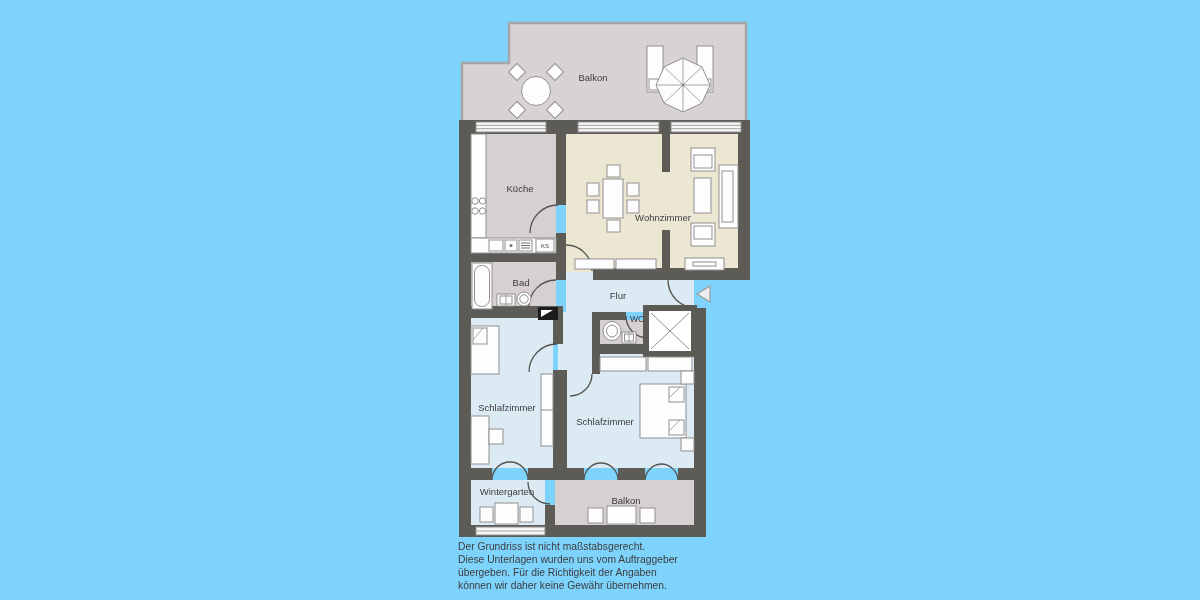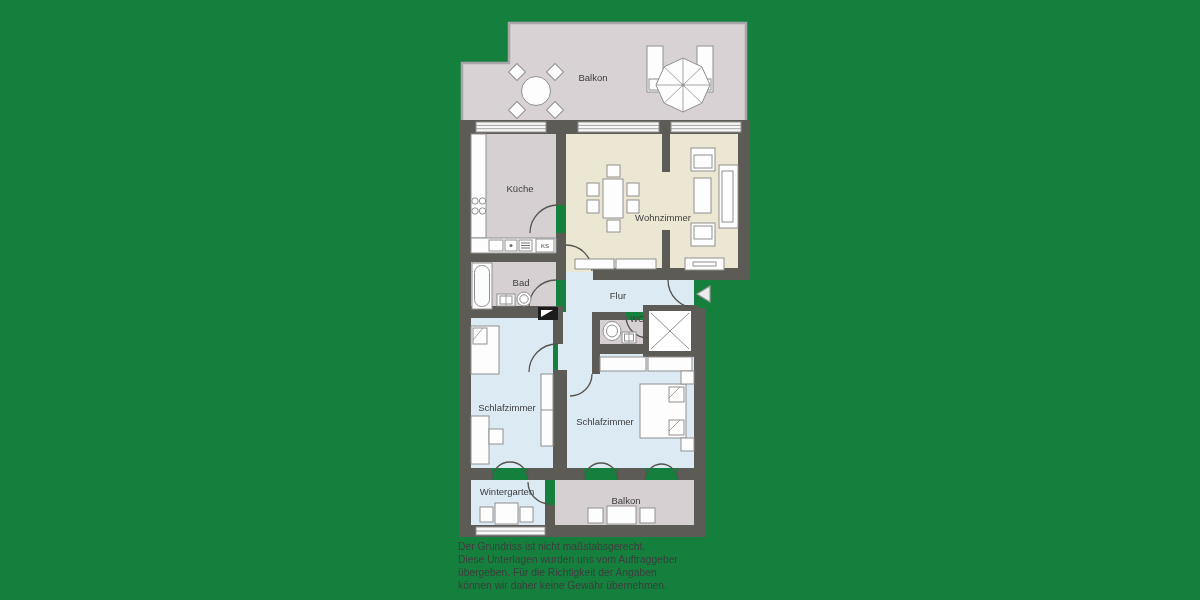--- a/index.html
+++ b/index.html
@@ -1,16 +1,16 @@
 <!DOCTYPE html>
 <html><head>
 <meta charset="utf-8">
 <style>
   html,body{margin:0;padding:0;background:#ffffff;}
-  .stage{position:relative;width:1200px;height:600px;background:#15803d;overflow:hidden;
+  .stage{position:relative;width:1200px;height:600px;background:#7dd3fc;overflow:hidden;
          font-family:"Liberation Sans", sans-serif;}
   svg{position:absolute;left:0;top:0;}
   text{font-family:"Liberation Sans", sans-serif;fill:#3c3c3c;}
   .room-label{font-size:9.5px;}
   .small-label{font-size:8.5px;}
   .tiny-label{font-size:6px;}
   .disclaimer{font-size:10.3px;fill:#3d3d3d;}
   .wall{fill:#5c5b55;}
   .furn{fill:#fdfdfd;stroke:#909090;stroke-width:1;}
   .arc{fill:none;stroke:#55544f;stroke-width:1.3;}

